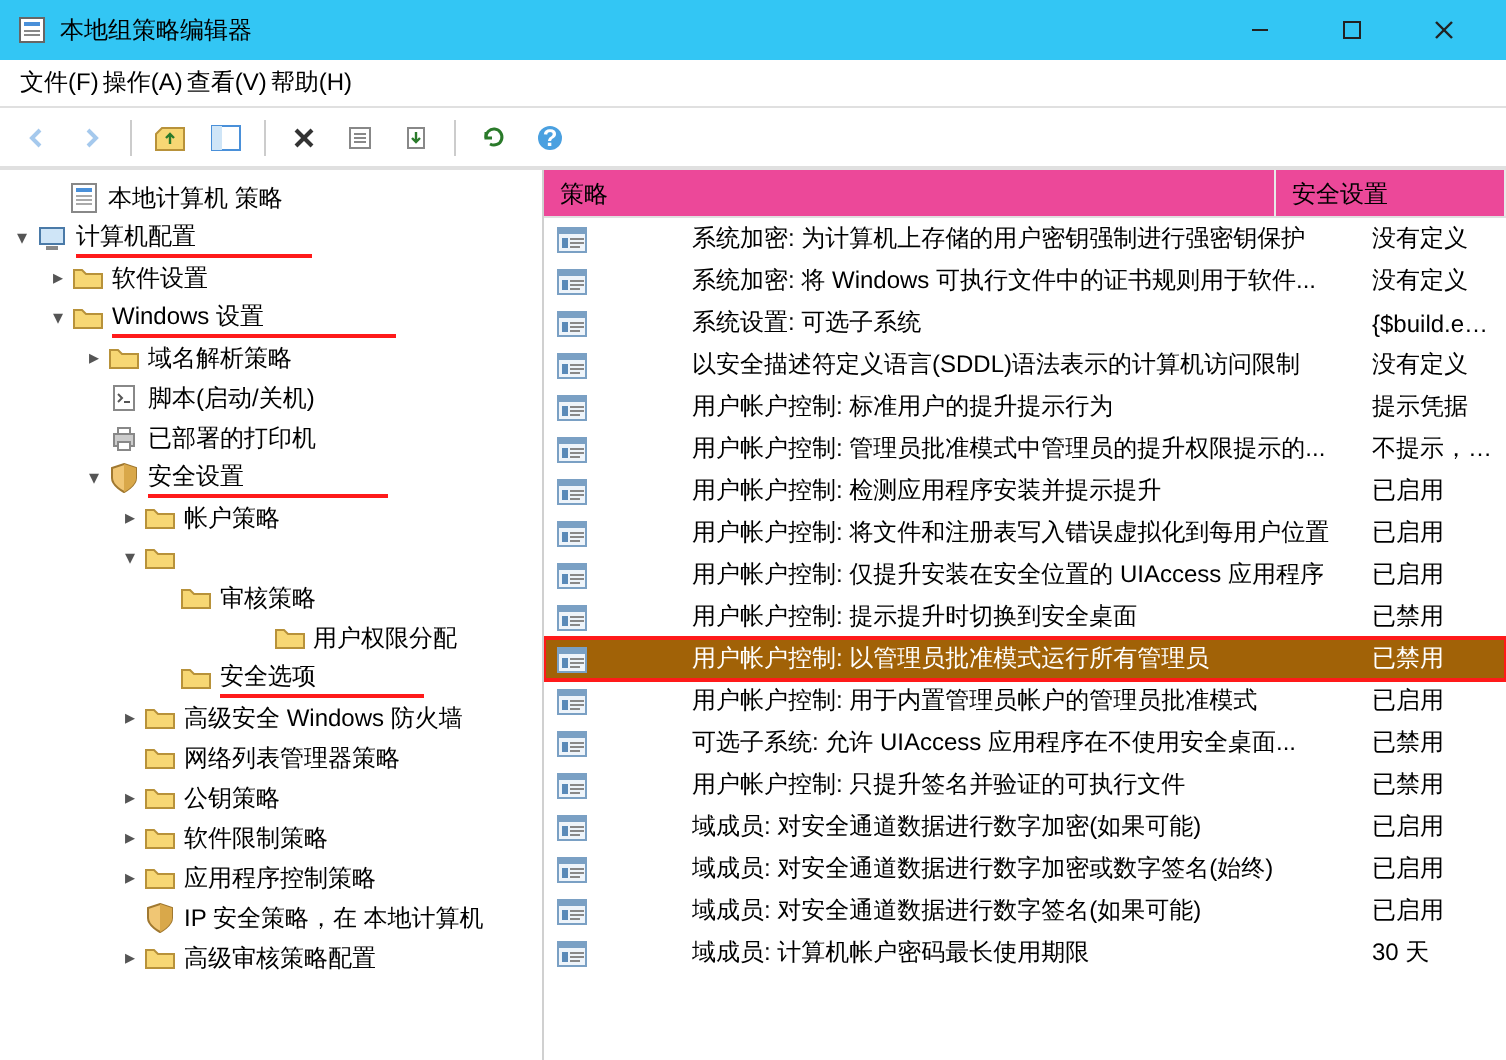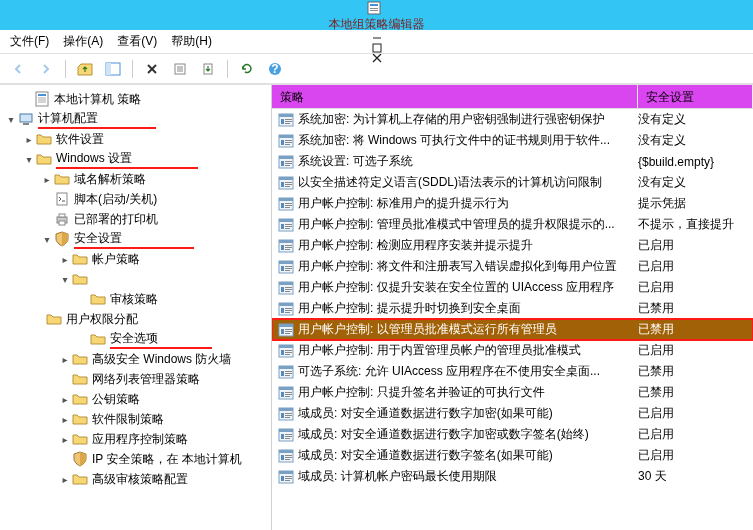--- a/index.html
+++ b/index.html
@@ -1,23 +1,23 @@
 <!DOCTYPE html>
 <html><head>
 <meta charset="utf-8">
 <style>
 * { margin: 0; padding: 0; box-sizing: border-box; font-family: "Microsoft YaHei", "Segoe UI", sans-serif; font-size: 12px; }
 body { width: 753px; height: 530px; background: #fff; display: flex; flex-direction: column; overflow: hidden; }
 
-.titlebar { height: 30px; background: #33c6f4; display: flex; align-items: center; padding: 0 8px; color: #7f1d1d; flex-direction: column; }
+.titlebar { height: 30px; background: #33c6f4; display: flex; align-items: center; padding: 0 8px; color: #000000; }
 .titlebar .app-icon { width: 16px; height: 16px; margin-right: 6px; }
 .titlebar .title { flex: 1; font-size: 12px; }
 .titlebar .win-btn { width: 46px; height: 30px; display: flex; align-items: center; justify-content: center; color: #222; }
 
-.menubar { height: 24px; display: flex; align-items: center; gap: 14px; padding: 0 10px; border-bottom: 1px solid #e0e0e0; }
+.menubar { height: 24px; display: flex; align-items: center; gap: 2px; padding: 0 10px; border-bottom: 1px solid #e0e0e0; }
 .menubar .menu-item { font-size: 12px; }
 
 .toolbar { height: 30px; display: flex; align-items: center; gap: 4px; padding: 0 6px; border-bottom: 1px solid #e0e0e0; }
 .toolbar .tool-btn { width: 24px; height: 24px; display: flex; align-items: center; justify-content: center; border-radius: 2px; }
 .toolbar .tool-btn.disabled { opacity: 0.35; }
 .toolbar .sep { width: 1px; height: 18px; background: #ccc; margin: 0 3px; }
 
 .content { flex: 1; display: flex; overflow: hidden; border-top: 1px solid #e0e0e0; }
 
 .tree-pane { width: 272px; border-right: 1px solid #d0d0d0; overflow: auto; padding: 4px 0; position: relative; }
@@ -25,28 +25,28 @@
 .tree-pane::-webkit-scrollbar-track, .list-pane::-webkit-scrollbar-track { background: #f0f0f0; }
 .tree-pane::-webkit-scrollbar-thumb, .list-pane::-webkit-scrollbar-thumb { background: #c0c0c0; border: 1px solid #a0a0a0; }
 
 .tree-node { display: flex; align-items: center; height: 20px; white-space: nowrap; cursor: default; }
 .tree-node .twisty { width: 14px; text-align: center; color: #555; font-size: 10px; }
 .tree-node .node-icon { width: 16px; height: 16px; margin-right: 4px; flex-shrink: 0; }
 .tree-node .node-label { font-size: 12px; }
 .underline-red { border-bottom: 2px solid #ff1a1a; }
 
 .list-pane { flex: 1; overflow: auto; position: relative; }
-.list-header { position: sticky; top: 0; display: flex; height: 24px; background: #d946ef; border-bottom: 1px solid #e0e0e0; z-index: 2; }
+.list-header { position: sticky; top: 0; display: flex; height: 24px; background: #ec4899; border-bottom: 1px solid #e0e0e0; z-index: 2; }
 .list-header .col { padding: 4px 8px; font-size: 12px; border-right: 1px solid #e8e8e8; }
 .col-policy { flex: 1; min-width: 340px; }
 .col-setting { width: 115px; }
 
 .list-row { display: flex; align-items: center; height: 21px; white-space: nowrap; }
 .list-row .row-icon { width: 16px; height: 16px; margin: 0 4px 0 6px; flex-shrink: 0; }
-.list-row .row-policy { flex: 1; min-width: 340px; overflow: hidden; text-overflow: ellipsis; padding-right: 6px; }
+.list-row .row-policy { flex: 1; min-width: 340px; overflow: hidden; text-overflow: ellipsis; padding-right: 6px; margin-left: 48px; }
 .list-row .row-setting { width: 115px; overflow: hidden; text-overflow: ellipsis; }
 .list-row.selected { background: #a16207; color: #fff; outline: 2px solid #ff1a1a; outline-offset: -1px; }
 
 svg { display: block; }
 </style>
 </head>
 <body>
 
 <div class="titlebar">
   <span class="app-icon">
@@ -247,21 +247,21 @@
         </div>
         <div class="tree-node" style="padding-left: 76px;">
           <span class="twisty"></span>
           <span class="node-icon">
             <svg viewBox="0 0 16 16">
               <path d="M1 4 L5 4 L7 6 L15 6 L15 13 L1 13 Z" fill="#f7d774" stroke="#b8923a"></path>
             </svg>
           </span>
           <span class="node-label">审核策略</span>
         </div>
-        <div class="tree-node" style="padding-left: 32px;">
+        <div class="tree-node" style="padding-left: 80px; justify-content: center;">
           <span class="twisty"></span>
           <span class="node-icon">
             <svg viewBox="0 0 16 16">
               <path d="M1 4 L5 4 L7 6 L15 6 L15 13 L1 13 Z" fill="#f7d774" stroke="#b8923a"></path>
             </svg>
           </span>
           <span class="node-label">用户权限分配</span>
         </div>
         <div class="tree-node" style="padding-left: 76px;">
           <span class="twisty"></span>

